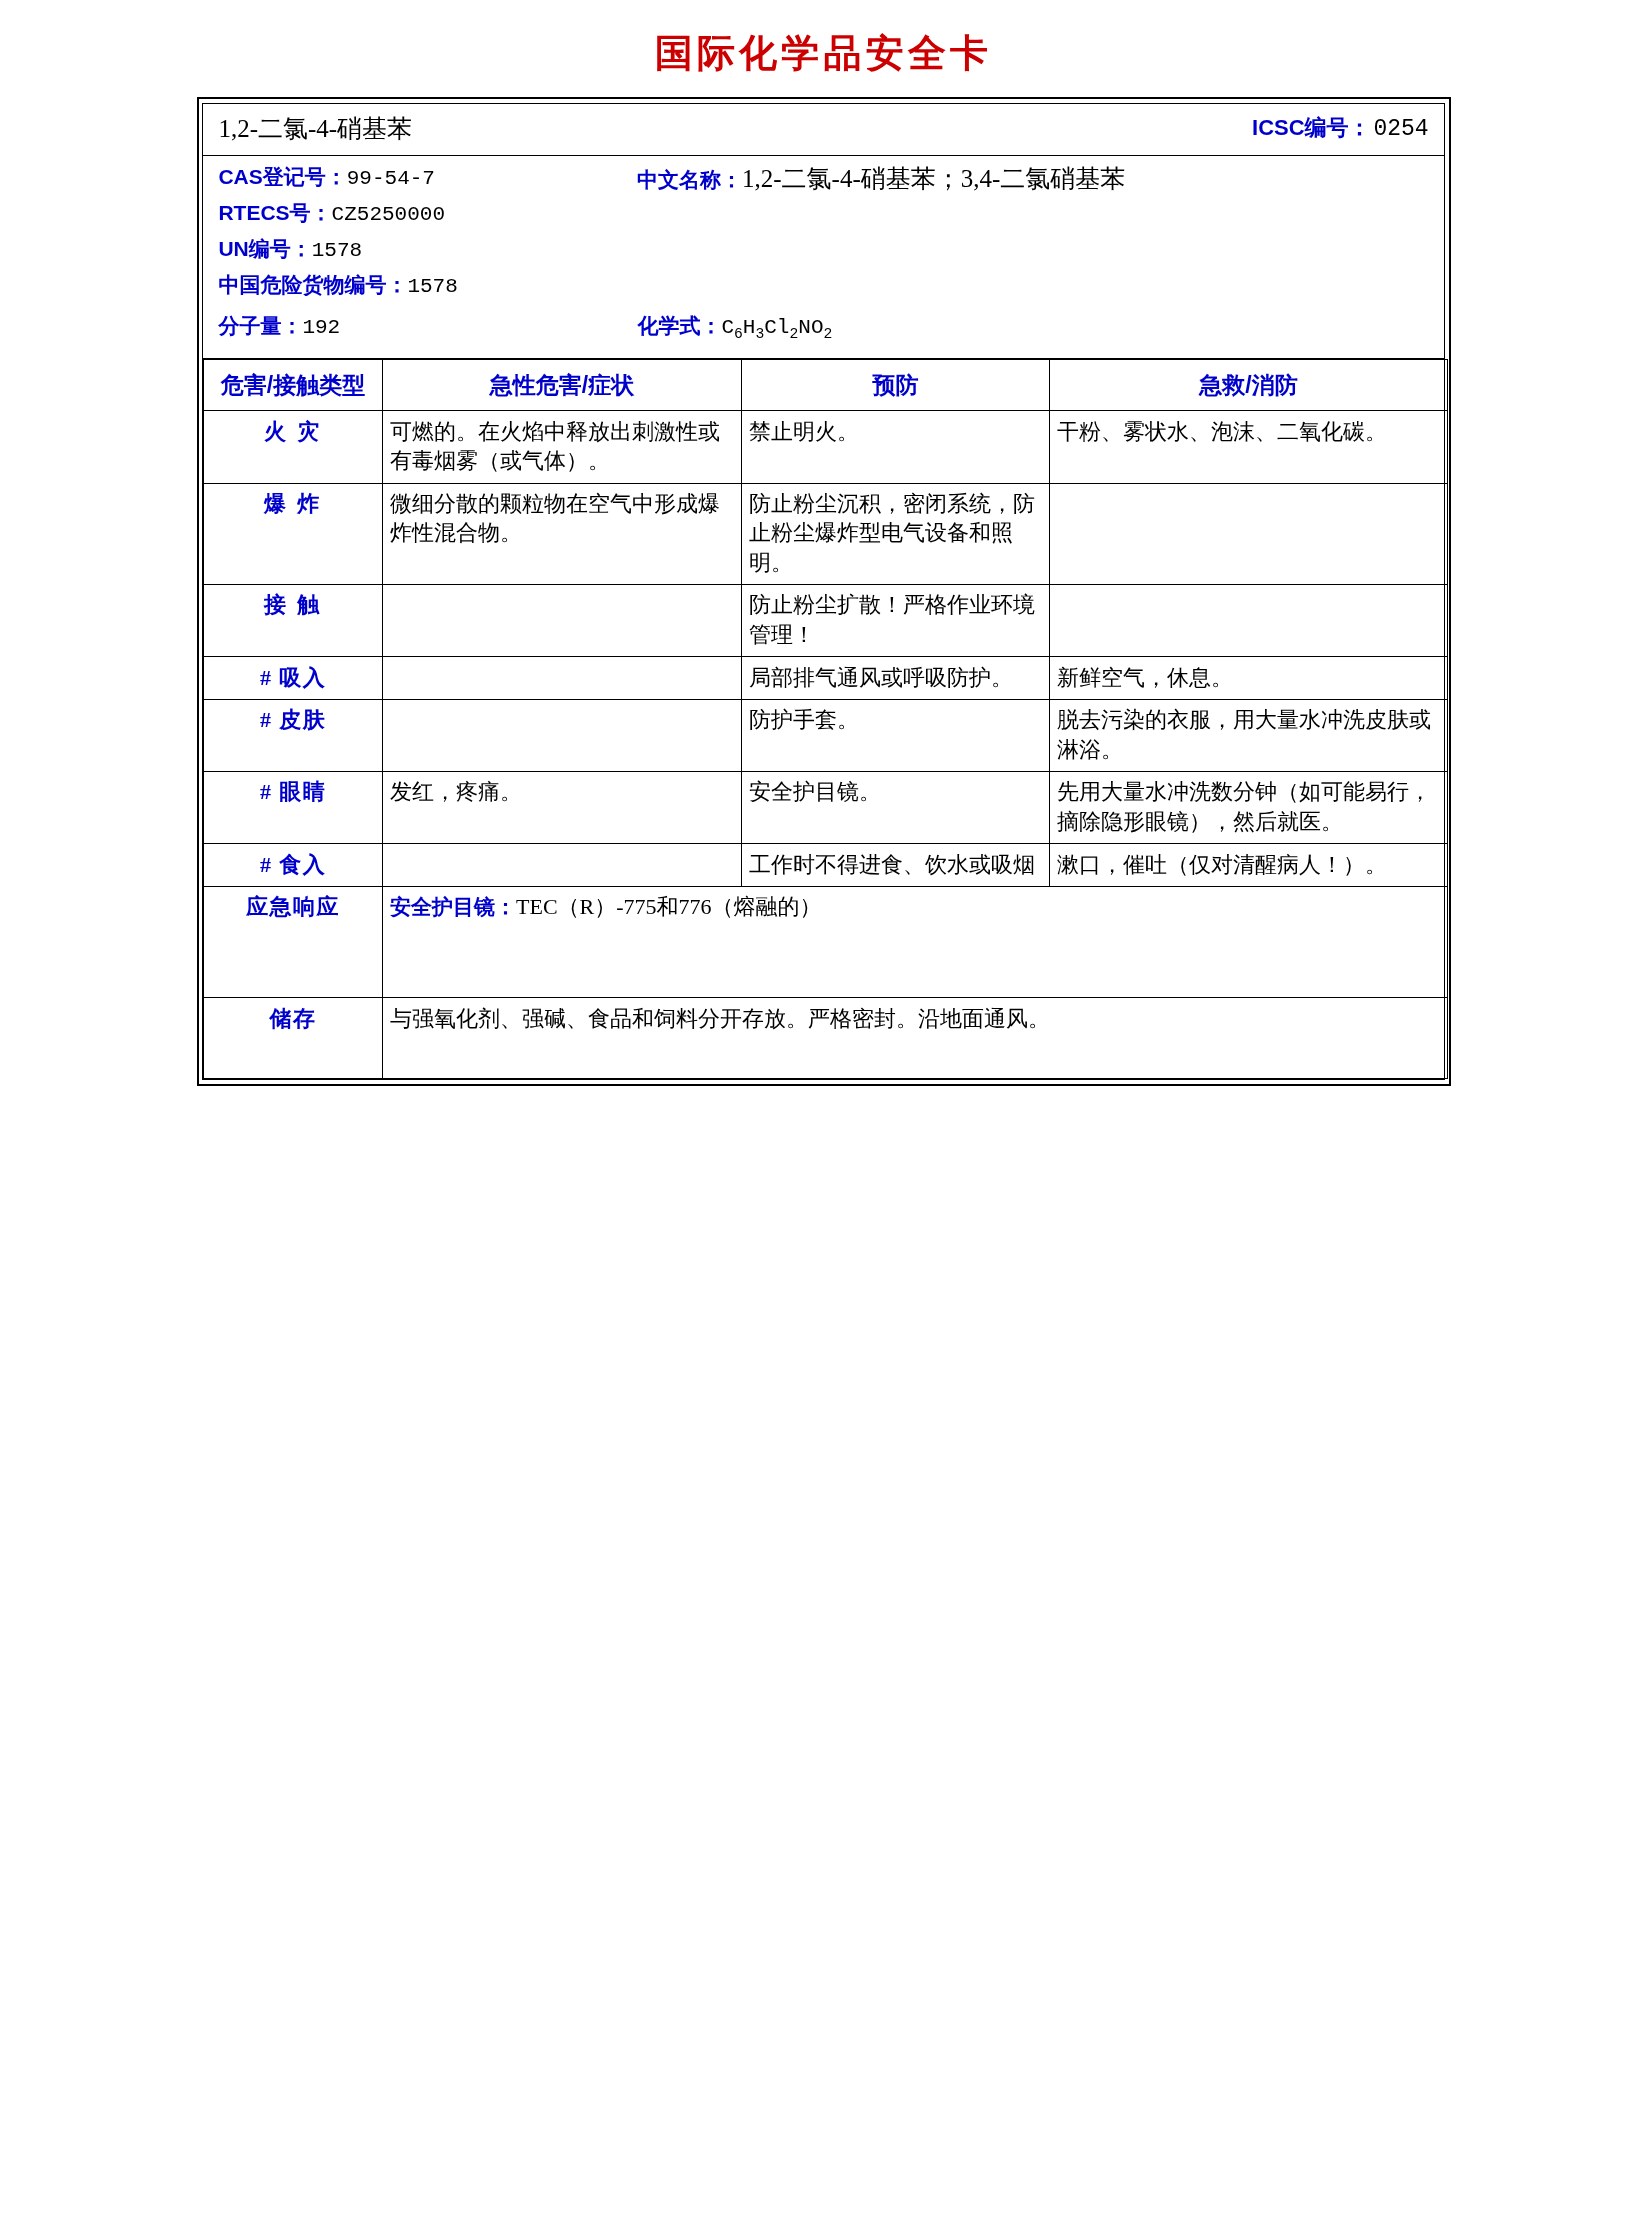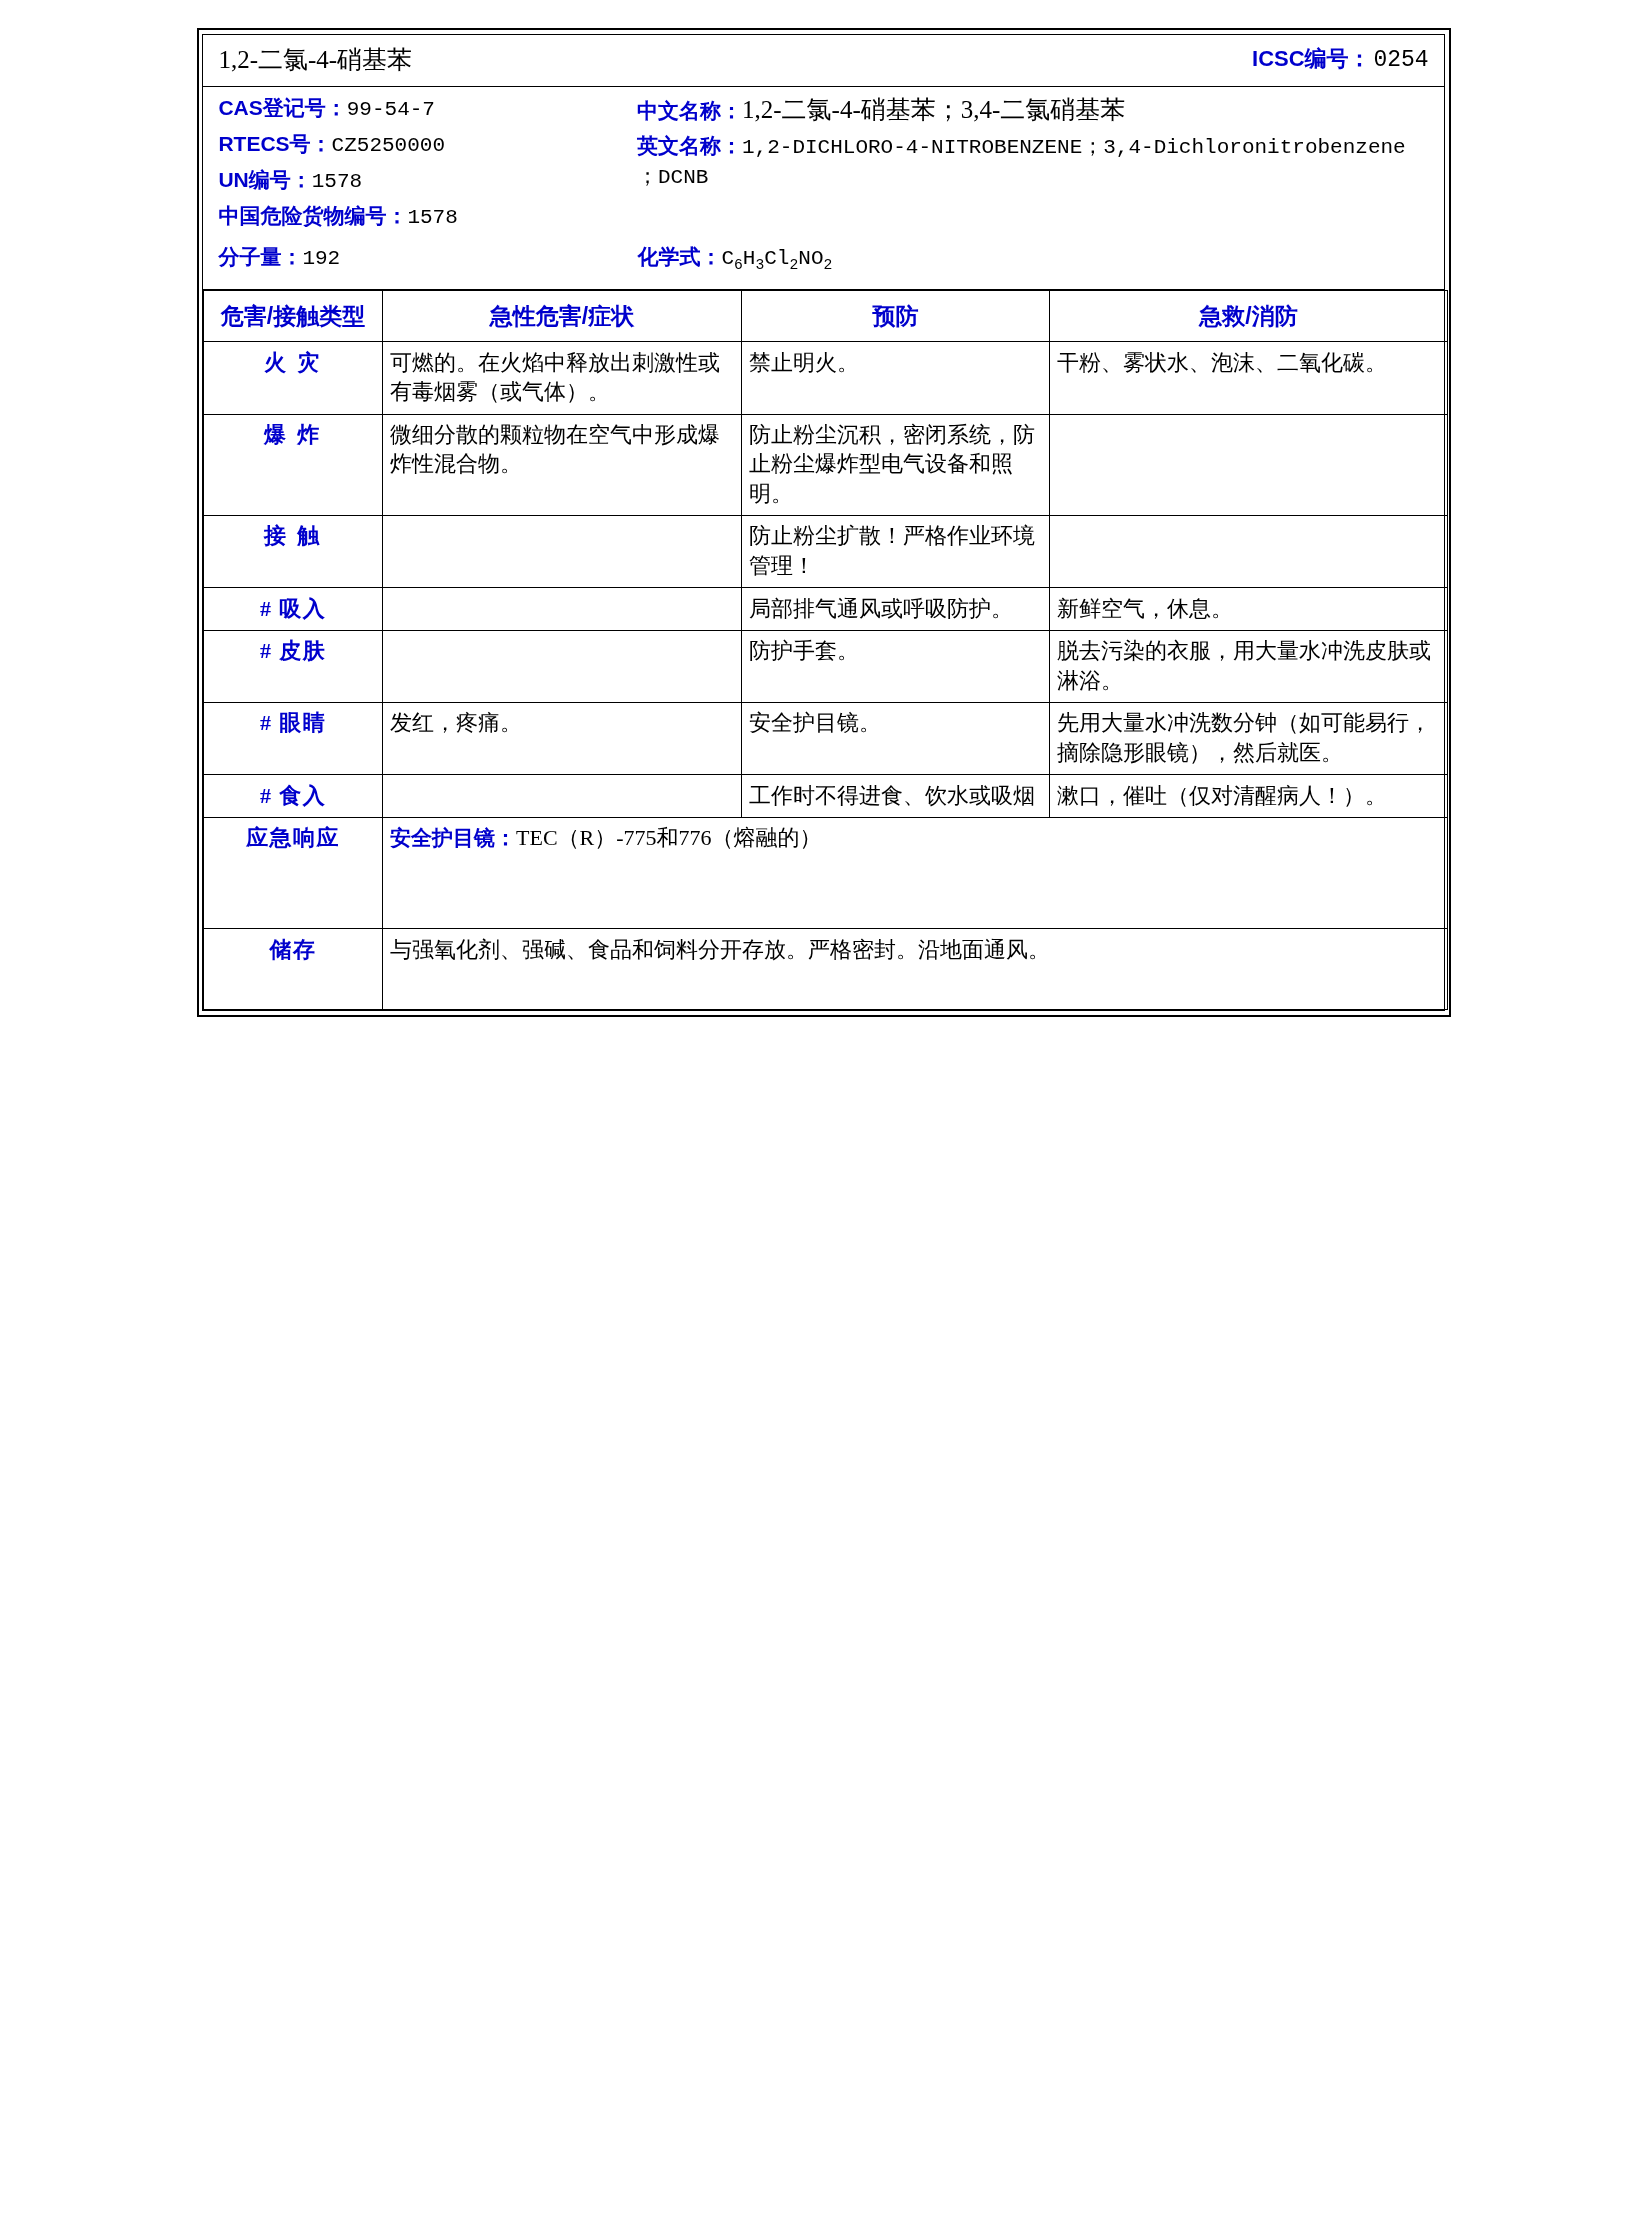--- a/index.html
+++ b/index.html
@@ -178,20 +178,21 @@
   .inline-gap { display: inline-block; width: 67px; }
   .tall-pack { height: 139px; }
   .tall-emer { height: 98px; }
   .nowrap { white-space: nowrap; }
 </style>
 </head>
 <body>
 
 <div class="page">
 
+  <div class="main-title">国际化学品安全卡</div>
 
   <div class="card-outer">
     <div class="card-inner">
 
       <div class="hdr-row">
         <div class="hdr-name">1,2-二氯-4-硝基苯</div>
         <div class="hdr-right">
           <span class="lbl">ICSC编号：</span>
           <span class="val mono">0254</span>
         </div>
@@ -208,23 +209,20 @@
           <div class="kv">
             <span class="klabel">UN编号：</span><span class="kval mono">1578</span>
           </div>
           <div class="kv">
             <span class="klabel">中国危险货物编号：</span><span class="kval mono">1578</span>
           </div>
         </div>
         <div class="right">
           <div class="kv">
             <span class="klabel">中文名称：</span><span class="kval">1,2-二氯-4-硝基苯；3,4-二氯硝基苯</span>
-          </div>
-          <div class="kv">
-            <span class="klabel">英文名称：</span><span class="kval mono">1,2-DICHLORO-4-NITROBENZENE；3,4-Dichloronitrobenzene ；DCNB</span>
           </div>
           <div class="spacer-row"></div>
         </div>
       </div>
         <div class="bottomline" style="border-bottom: 1.4px solid rgb(0, 0, 0); padding-bottom: 8.4px;">
           <div class="mw kv"><span class="klabel">分子量：</span><span class="kval mono">192</span></div>
           <div class="kv"><span class="klabel">化学式：</span><span class="kval mono">C<span class="formula-sub">6</span>H<span class="formula-sub">3</span>Cl<span class="formula-sub">2</span>NO<span class="formula-sub">2</span></span></div>
         </div>
 
       <table class="hz">

